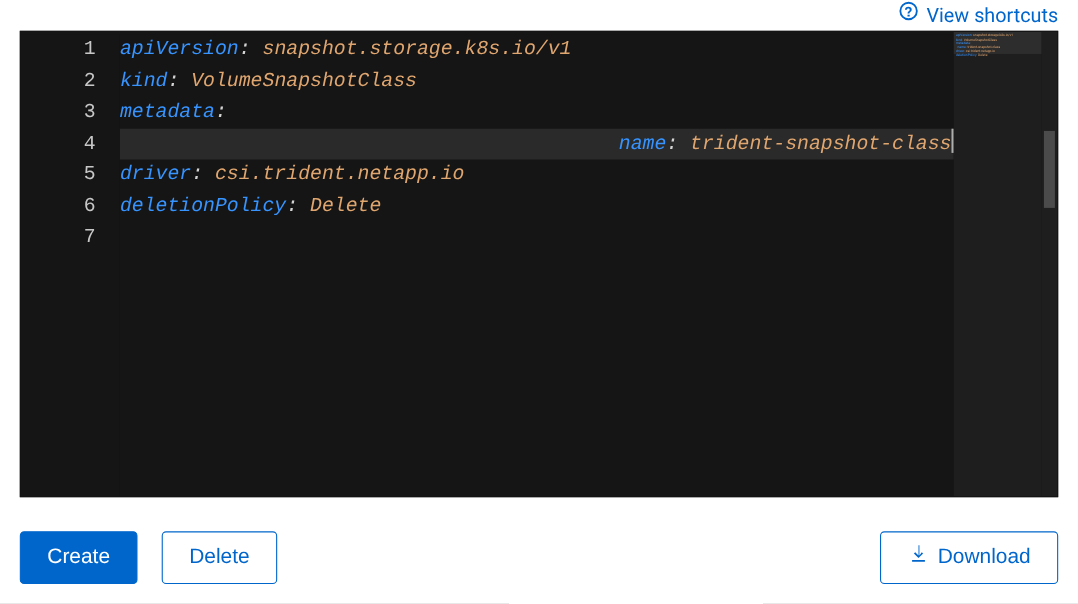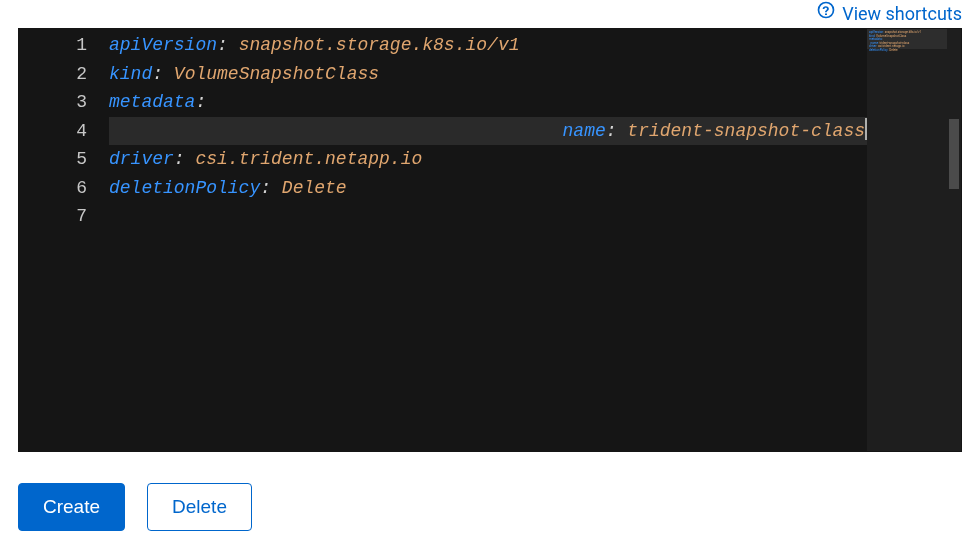--- a/index.html
+++ b/index.html
@@ -180,13 +180,21 @@
 </div>
 
 <div class="footer">
   <button class="btn btn-primary">
     <span>Create</span>
   </button>
   <button class="btn btn-secondary">
     <span>Delete</span>
   </button>
   <div class="spacer"></div>
+  <button class="btn btn-secondary">
+    <span>
+      <svg viewBox="0 0 24 24">
+          <path d="M5 20h14v-2H5v2zM12 2L12 13.17 8.41 9.59 7 11l5 5 5-5-1.41-1.41L13 13.17 13 2h-1z"></path>
+        </svg>
+    </span>
+    <span>Download</span>
+  </button>
 </div>
 
 </body></html>

